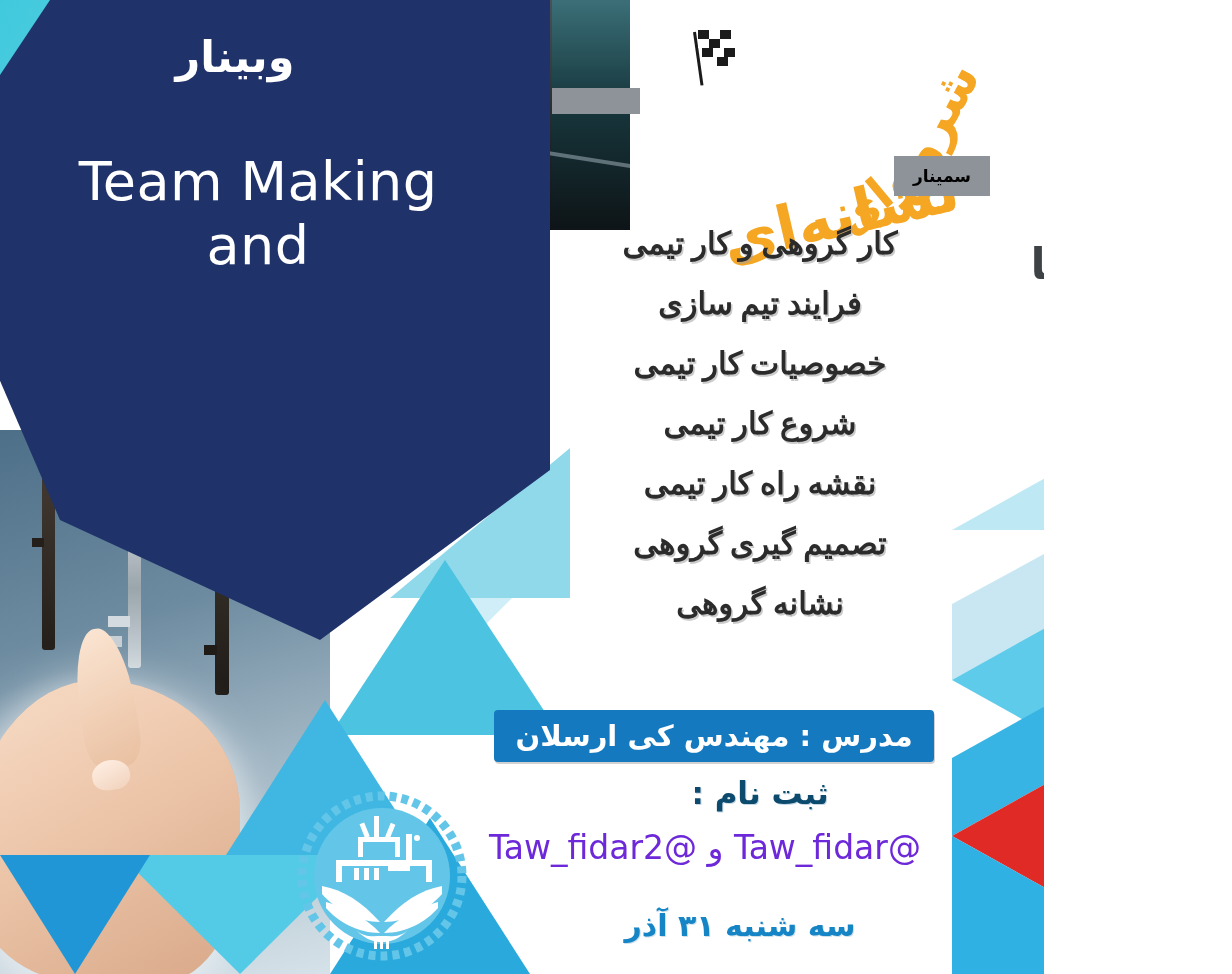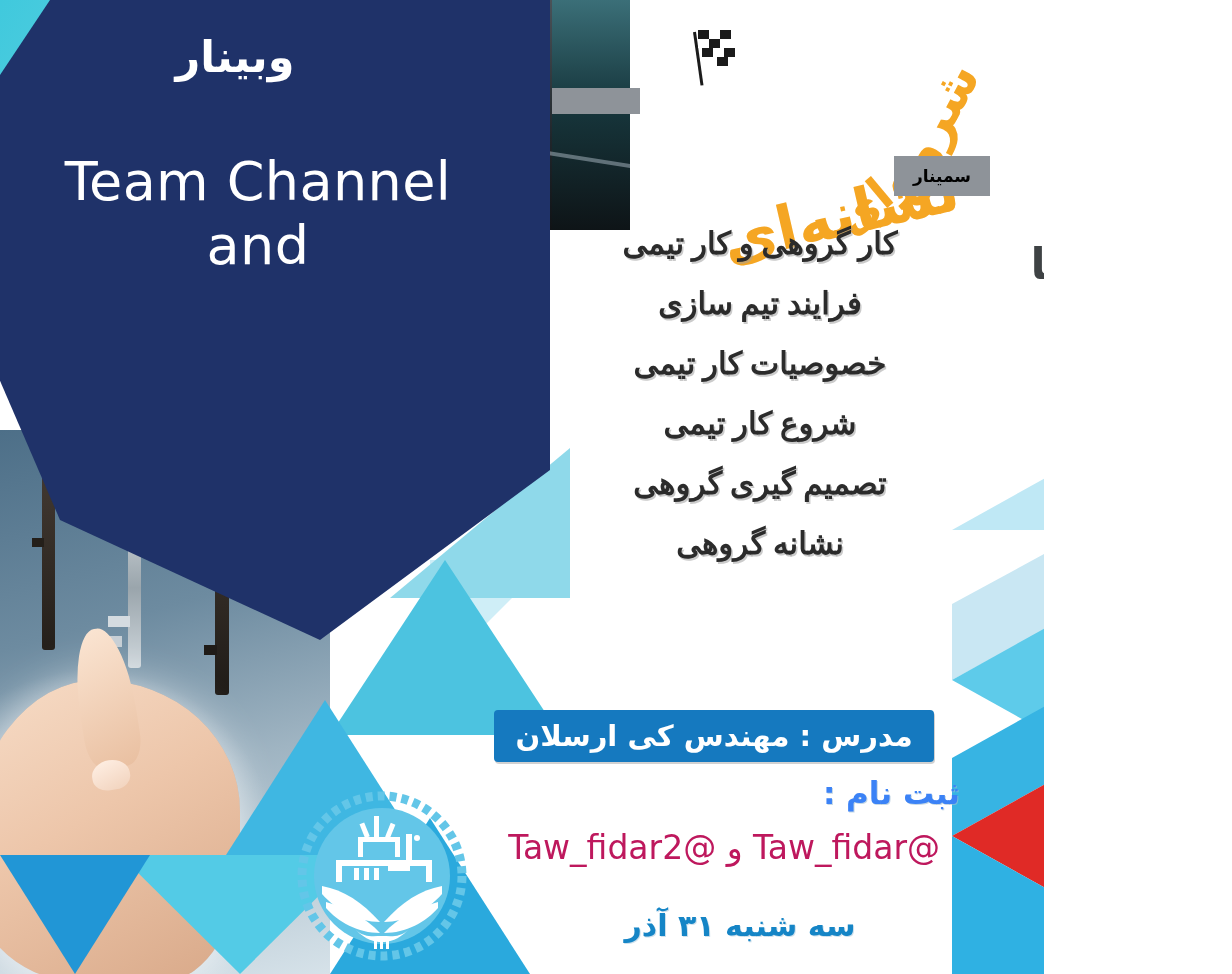--- a/index.html
+++ b/index.html
@@ -183,27 +183,27 @@
   }
 
   .teacher-banner{
     position:antialiased;position:absolute;left:494px;top:710px;width:440px;height:52px;
     background:#1579bf;border-radius:4px;
     display:flex;align-items:center;justify-content:center;
     color:#ffffff;font-size:29px;font-weight:700;direction:rtl;
     box-shadow:1px 2px 0 rgba(0,0,0,.18);
   }
   .register-label{
-    position:absolute;left:560px;top:775px;width:400px;text-align:right;
-    color:#3b82f6;font-size:31px;font-weight:700;direction:rtl;
+    position:absolute;left:560px;top:775px;width:400px;text-align:center;
+    color:#0c4a6e;font-size:31px;font-weight:700;direction:rtl;
     text-shadow:1px 1px 0 rgba(160,190,210,.6);
   }
   .handles{
-    position:absolute;left:470px;top:828px;width:470px;
-    color:#be185d;font-size:33px;font-weight:400;direction:rtl;
+    position:absolute;left:470px;top:828px;width:470px;text-align:center;
+    color:#6d28d9;font-size:33px;font-weight:400;direction:rtl;
   }
   .date-line{
     position:absolute;left:540px;top:908px;width:400px;text-align:center;
     color:#1585c6;font-size:30px;font-weight:700;direction:rtl;
     text-shadow:1px 1px 0 rgba(170,200,220,.55);
   }
 
   
   .brand-logo{position:absolute;left:1060px;top:118px;width:132px;height:96px;}
   .brand-name{
@@ -266,21 +266,21 @@
     <div class="dia d-f"></div>
     <div class="dia d-red"></div>
     <div class="dia d-g"></div>
     <div class="dia d-i"></div>
     <div class="dia d-h"></div>
     <div class="dia d-dark"></div>
   </div>
 
   <div class="webinar-kicker">وبینار</div>
   <div class="eng-title">
-    <div>Team Channel</div>
+    <div>Team Making</div>
     <div>and</div>
   </div>
 
   <svg class="emblem" viewBox="0 0 172 172">
     <g fill="#63c6e8">
       <circle cx="86" cy="86" r="80" fill="none" stroke="#63c6e8" stroke-width="9" stroke-dasharray="7 5"></circle>
       <circle cx="86" cy="86" r="68" fill="#63c6e8"></circle>
     </g>
     <g fill="#ffffff">
       <rect x="78" y="26" width="5" height="22"></rect>
@@ -334,20 +334,21 @@
     <div class="oh-line oh-neshane">نشانه‌ای</div>
   </div>
 
   <div class="bar-seminar">سمینار</div>
 
   <div class="bullets">
     <div class="bullet">کار گروهی و کار تیمی</div>
     <div class="bullet">فرایند تیم سازی</div>
     <div class="bullet">خصوصیات کار تیمی</div>
     <div class="bullet">شروع کار تیمی</div>
+    <div class="bullet">نقشه راه کار تیمی</div>
     <div class="bullet">تصمیم گیری گروهی</div>
     <div class="bullet">نشانه گروهی</div>
   </div>
 
   <div class="teacher-banner">مدرس : مهندس کی ارسلان</div>
   <div class="register-label">ثبت نام :</div>
   <div class="handles">@Taw_fidar و @Taw_fidar2</div>
   <div class="date-line">سه شنبه ۳۱ آذر</div>
 
   <svg class="brand-logo" viewBox="0 0 132 96">

